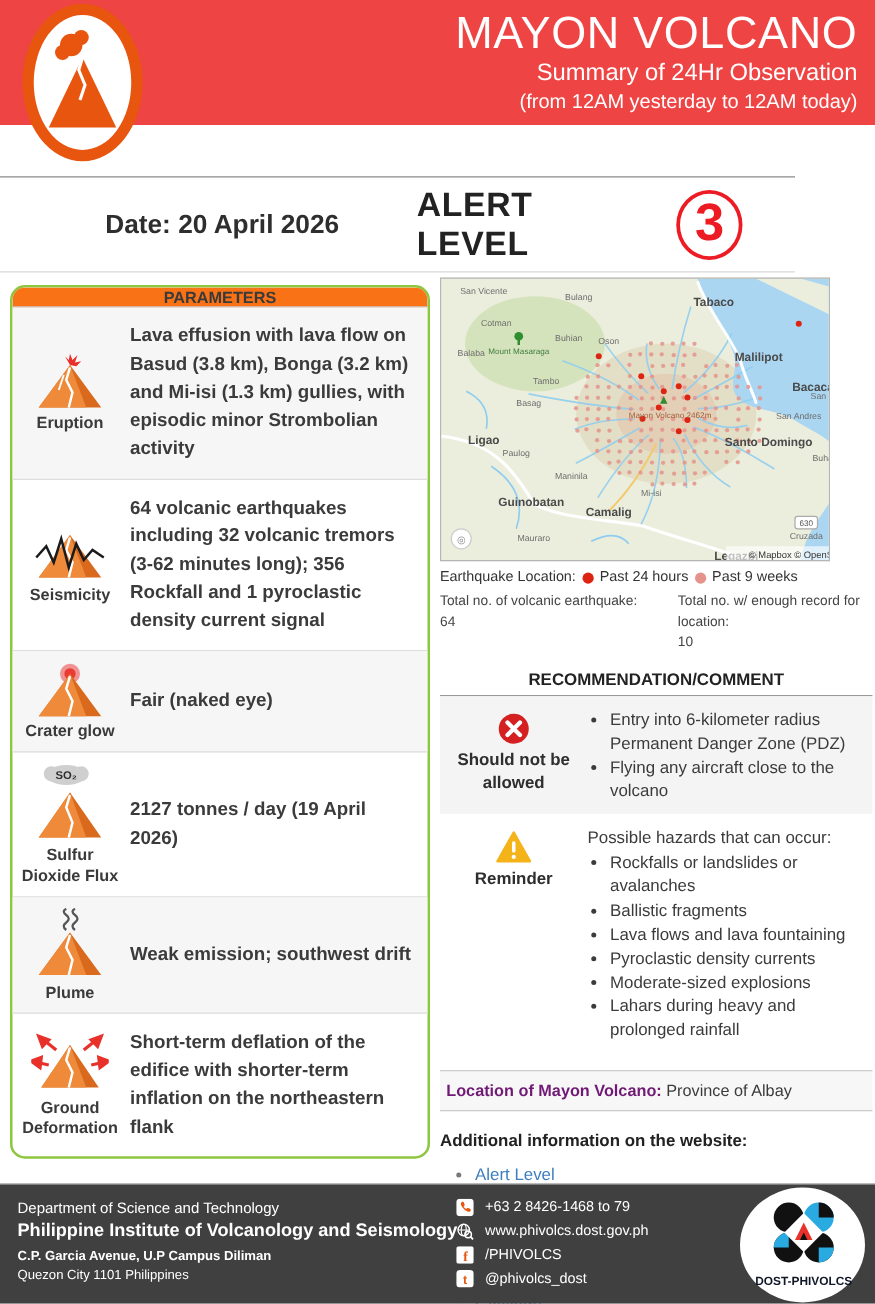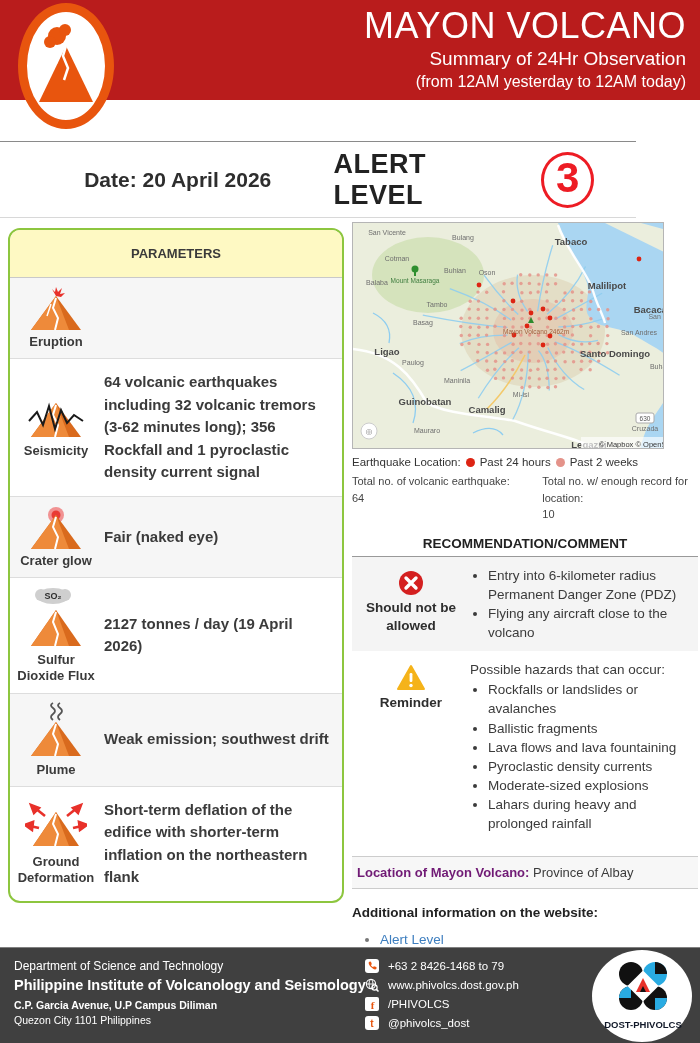--- a/index.html
+++ b/index.html
@@ -1,21 +1,21 @@
 <!DOCTYPE html>
 <html><head>
 <meta charset="utf-8">
 <style>
   html,body{margin:0;padding:0;background:#fff;}
   *{box-sizing:border-box;}
   body{font-family:"Liberation Sans","DejaVu Sans",sans-serif;color:#333;}
   .page{position:relative;width:700px;height:1043px;background:#fff;overflow:hidden;}
 
   
-  .banner{position:absolute;top:0;left:0;width:700px;height:100px;background:#b91c1c;}
+  .banner{position:absolute;top:0;left:0;width:700px;height:100px;background:#ef4444;}
   .banner-text{position:absolute;top:6px;right:14px;text-align:right;color:#fff;}
   .banner-title{font-size:36px;line-height:1.1;font-weight:400;letter-spacing:.5px;}
   .banner-sub{font-size:19px;margin-top:2px;}
   .banner-period{font-size:16px;margin-top:3px;}
   .logo-circle{position:absolute;top:3px;left:18px;width:96px;height:126px;background:#fff;
     border:9px solid #E8550E;border-radius:50%;display:flex;align-items:center;justify-content:center;z-index:5;}
 
   
   .info-row{position:absolute;top:141px;left:0;width:636px;height:77px;border-top:1px solid #8a8a8a;
     border-bottom:1px solid #d8d8d8;display:flex;align-items:center;justify-content:space-between;}
@@ -27,22 +27,22 @@
   .alert-circle{width:56px;height:56px;border:3px solid #ED1C24;border-radius:50%;color:#ED1C24;
     font-size:42px;font-weight:bold;display:flex;align-items:center;justify-content:center;padding-bottom:3px;}
 
   
   .main{position:absolute;top:222px;left:0;width:700px;}
   .left-col{position:absolute;left:8px;top:6px;width:336px;}
   .right-col{position:absolute;left:352px;top:0;width:346px;}
 
   
   .param-box{border:2px solid #8DC63F;border-radius:12px;overflow:hidden;background:#fff;}
-  .param-header{background:#fef9c3;border-bottom:1px solid #c9c9c9;text-align:center;
-    font-size:13px;font-weight:bold;color:#3a3a3a;padding:16px 0;}
+  .param-header{background:#f97316;border-bottom:1px solid #c9c9c9;text-align:center;
+    font-size:13px;font-weight:bold;color:#3a3a3a;padding:0 0;}
   .param-row{display:grid;grid-template-columns:92px 1fr;border-bottom:1px solid #ddd;}
   .param-row:last-child{border-bottom:none;}
   .param-row.alt{background:#f6f6f6;}
   .param-icon-cell{display:flex;flex-direction:column;align-items:center;justify-content:center;padding:8px 2px;}
   .param-caption{font-size:13px;font-weight:bold;color:#3a3a3a;text-align:center;line-height:1.25;margin-top:2px;}
   .param-text{display:flex;align-items:center;font-size:15px;font-weight:bold;color:#3b3b3b;
     line-height:1.5;padding:12px 10px 12px 2px;}
 
   
   .map-frame{width:312px;height:227px;border:1px solid #b5b5b5;overflow:hidden;background:#ebeedd;}
@@ -129,20 +129,21 @@
           <div class="param-icon-cell">
             <svg width="58" height="46" viewBox="0 0 58 46">
               <polygon points="29,10 54,44 4,44" fill="#D96A1D"></polygon>
               <polygon points="29,10 42,44 4,44" fill="#EE8A3A"></polygon>
               <path d="M29,12 L26,22 L31,32 L28,44" stroke="#fff" stroke-width="2" fill="none"></path>
               <path d="M24,18 L20,30" stroke="#fff" stroke-width="1.5" fill="none"></path>
               <path d="M29,10 l-4,-7 l3,3 l1,-5 l2,5 l4,-4 l-2,6 l5,-1 l-4,4 z" fill="#E8312A"></path>
             </svg>
             <div class="param-caption">Eruption</div>
           </div>
+          <div class="param-text">Lava effusion with lava flow on Basud (3.8 km), Bonga (3.2 km) and Mi-isi (1.3 km) gullies, with episodic minor Strombolian activity</div>
         </div>
 
         <div class="param-row">
           <div class="param-icon-cell">
             <svg width="58" height="46" viewBox="0 0 58 46">
               <polygon points="29,8 54,42 4,42" fill="#D96A1D"></polygon>
               <polygon points="29,8 42,42 4,42" fill="#EE8A3A"></polygon>
               <path d="M29,10 L26,20 L31,30 L28,42" stroke="#fff" stroke-width="2" fill="none"></path>
               <polyline points="2,26 10,17 16,30 22,11 28,34 34,15 40,28 47,20 56,26" stroke="#1a1a1a" stroke-width="2" fill="none"></polyline>
             </svg>
@@ -460,21 +461,21 @@
             <rect x="228" y="214" width="118" height="13" fill="#fff" opacity="0.65"></rect>
             <text x="343" y="223.5" text-anchor="end" font-size="7.5" fill="#333">© Mapbox © OpenStreetMap</text>
           </svg>
       </div>
 
       <div class="eq-legend">
         <span>Earthquake Location:</span>
         <span class="dot" style="background:#DD2413"></span>
         <span>Past 24 hours</span>
         <span class="dot" style="background:#E4938A"></span>
-        <span>Past 2 weeks</span>
+        <span>Past 9 weeks</span>
       </div>
 
       <div class="eq-totals">
         <div>
           <div>Total no. of volcanic earthquake:</div>
           <div>64</div>
         </div>
         <div>
           <div>Total no. w/ enough record for location:</div>
           <div>10</div>

